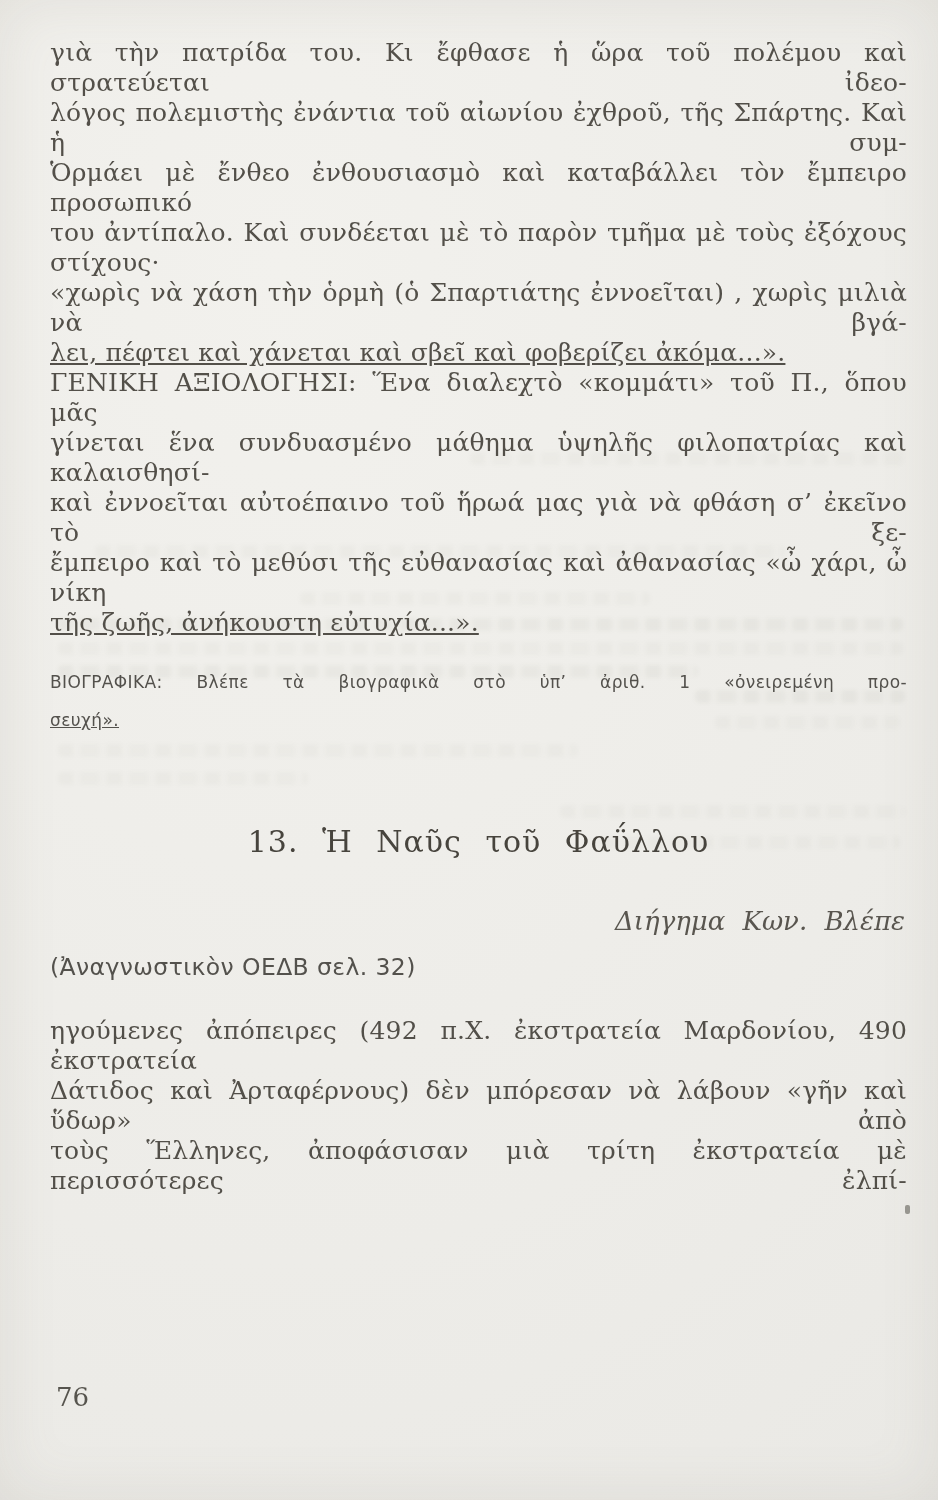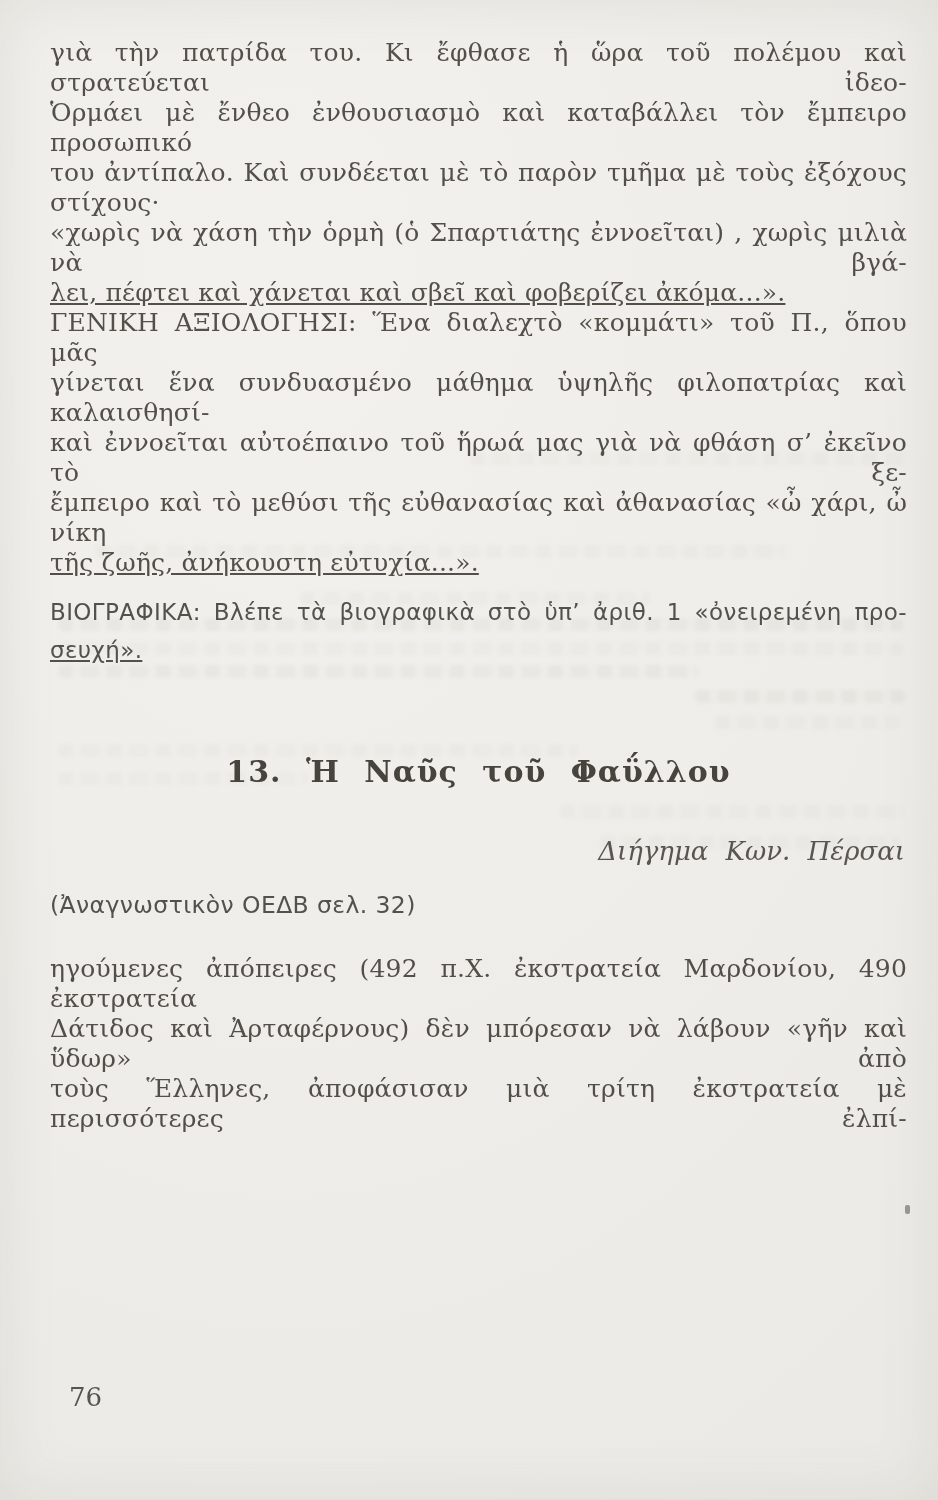--- a/index.html
+++ b/index.html
@@ -20,62 +20,62 @@
   .content {
     position: absolute;
     left: 50px;
     top: 38px;
     width: 857px;
   }
 
   .serif-block { font-size: 25px; line-height: 30px; letter-spacing: 0.2px; }
   .sans-block  {
     font-family: "DejaVu Sans", "Liberation Sans", sans-serif;
-    font-size: 23px; line-height: 38px; letter-spacing: 0.4px;
+    font-size: 17px; line-height: 38px; letter-spacing: 0.4px;
     color: rgba(55, 53, 48, 0.85);
-    margin-top: 15px;
+    margin-top: 25px;
   }
 
   .line { white-space: normal; }
   .line.j { text-align: justify; text-align-last: justify; }
   .line.l { text-align: left; text-decoration: underline; }
 
   .heading-row {
     margin-top: 85px;
     text-align: center;
     font-size: 30px;
-    font-weight: bold;
+    font-weight: normal;
     letter-spacing: 1px;
     word-spacing: 13px;
     color: rgba(52, 49, 42, 0.9);
   }
 
   .byline-row {
     margin-top: 47px;
     text-align: right;
     font-style: italic;
     font-size: 26px;
     word-spacing: 9px;
     padding-right: 2px;
     color: rgba(62, 59, 52, 0.85);
   }
 
   .source-row {
-    margin-top: 25px;
+    margin-top: 17px;
     font-family: "DejaVu Sans", "Liberation Sans", sans-serif;
     font-size: 23.5px;
     letter-spacing: 0.4px;
     color: rgba(55, 53, 48, 0.85);
   }
 
   .eisagogika { margin-top: 35px; }
 
   .page-number {
     position: absolute;
-    left: 69px;
+    left: 56px;
     top: 1382px;
     font-size: 26px;
     color: rgba(60, 57, 50, 0.85);
   }
 
   
   .smudge {
     position: absolute;
     height: 13px;
     border-radius: 5px;
@@ -113,20 +113,21 @@
   <div class="smudge f" style="left:58px;  top:744px; width:520px;"></div>
   <div class="smudge f" style="left:58px;  top:772px; width:250px;"></div>
   <div class="smudge f" style="left:560px; top:805px; width:345px;"></div>
   <div class="smudge f" style="left:600px; top:836px; width:300px;"></div>
   <div class="speck" style="left:905px; top:1205px;"></div>
 
   <div class="content">
 
     <div class="serif-block">
       <div class="line j">γιὰ τὴν πατρίδα του. Κι ἔφθασε ἡ ὥρα τοῦ πολέμου καὶ στρατεύεται ἰδεο-</div>
+      <div class="line j">λόγος πολεμιστὴς ἐνάντια τοῦ αἰωνίου ἐχθροῦ, τῆς Σπάρτης. Καὶ ἡ συμ-</div>
       <div class="line j">Ὁρμάει μὲ ἔνθεο ἐνθουσιασμὸ καὶ καταβάλλει τὸν ἔμπειρο προσωπικό</div>
       <div class="line j">του ἀντίπαλο. Καὶ συνδέεται μὲ τὸ παρὸν τμῆμα μὲ τοὺς ἐξόχους στίχους·</div>
       <div class="line j">«χωρὶς νὰ χάση τὴν ὁρμὴ (ὁ Σπαρτιάτης ἐννοεῖται) , χωρὶς μιλιὰ νὰ βγά-</div>
       <div class="line l">λει, πέφτει καὶ χάνεται καὶ σβεῖ καὶ φοβερίζει ἀκόμα...».</div>
     </div>
 
     <div class="serif-block">
       <div class="line j">ΓΕΝΙΚΗ ΑΞΙΟΛΟΓΗΣΙ: Ἕνα διαλεχτὸ «κομμάτι» τοῦ Π., ὅπου μᾶς</div>
       <div class="line j">γίνεται ἕνα συνδυασμένο μάθημα ὑψηλῆς φιλοπατρίας καὶ καλαισθησί-</div>
       <div class="line j">καὶ ἐννοεῖται αὐτοέπαινο τοῦ ἥρωά μας γιὰ νὰ φθάση σ’ ἐκεῖνο τὸ ξε-</div>
@@ -134,21 +135,21 @@
       <div class="line l">τῆς ζωῆς, ἀνήκουστη εὐτυχία...».</div>
     </div>
 
     <div class="sans-block">
       <div class="line j">ΒΙΟΓΡΑΦΙΚΑ: Βλέπε τὰ βιογραφικὰ στὸ ὑπ’ ἀριθ. 1 «ὀνειρεμένη προ-</div>
       <div class="line l">σευχή».</div>
     </div>
 
     <div class="heading-row">13. Ἡ Ναῦς τοῦ Φαΰλλου</div>
 
-    <div class="byline-row">Διήγημα Κων. Πέρσαι</div>
+    <div class="byline-row">Διήγημα Κων. Βλέπε</div>
 
     <div class="source-row">(Ἀναγνωστικὸν ΟΕΔΒ σελ. 32)</div>
 
     <div class="serif-block eisagogika">
       <div class="line j">ηγούμενες ἀπόπειρες (492 π.Χ. ἐκστρατεία Μαρδονίου, 490 ἐκστρατεία</div>
       <div class="line j">Δάτιδος καὶ Ἀρταφέρνους) δὲν μπόρεσαν νὰ λάβουν «γῆν καὶ ὕδωρ» ἀπὸ</div>
       <div class="line j">τοὺς Ἕλληνες, ἀποφάσισαν μιὰ τρίτη ἐκστρατεία μὲ περισσότερες ἐλπί-</div>
 
     </div>
 

